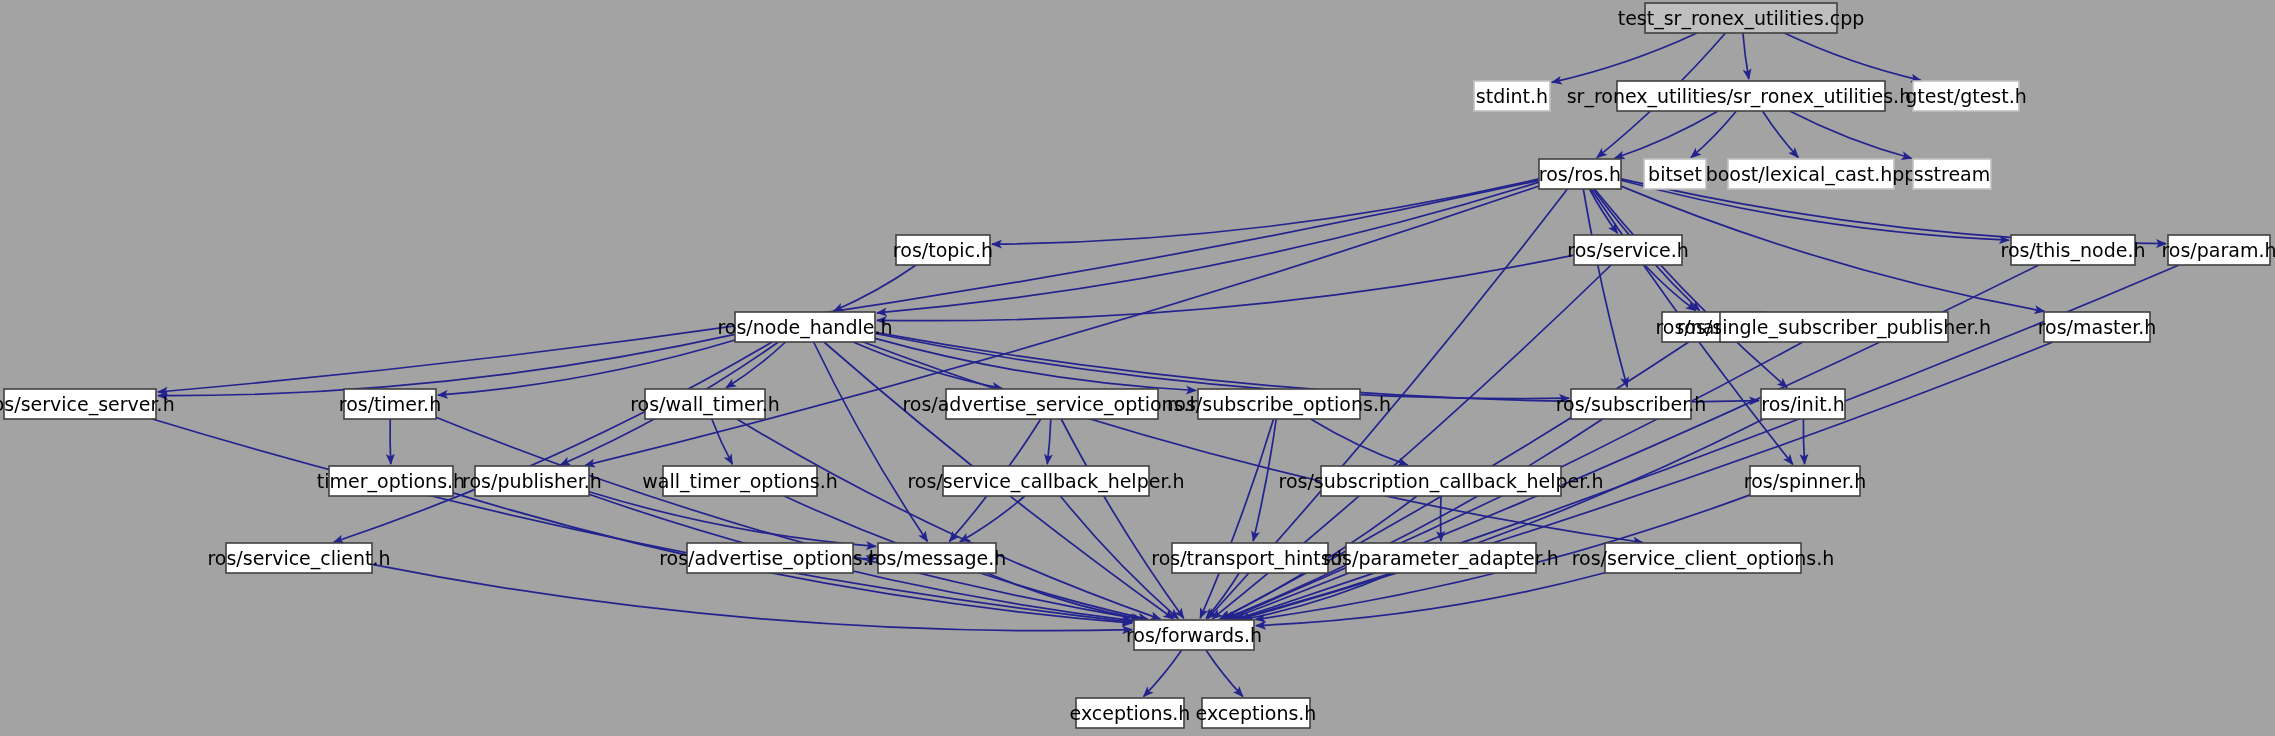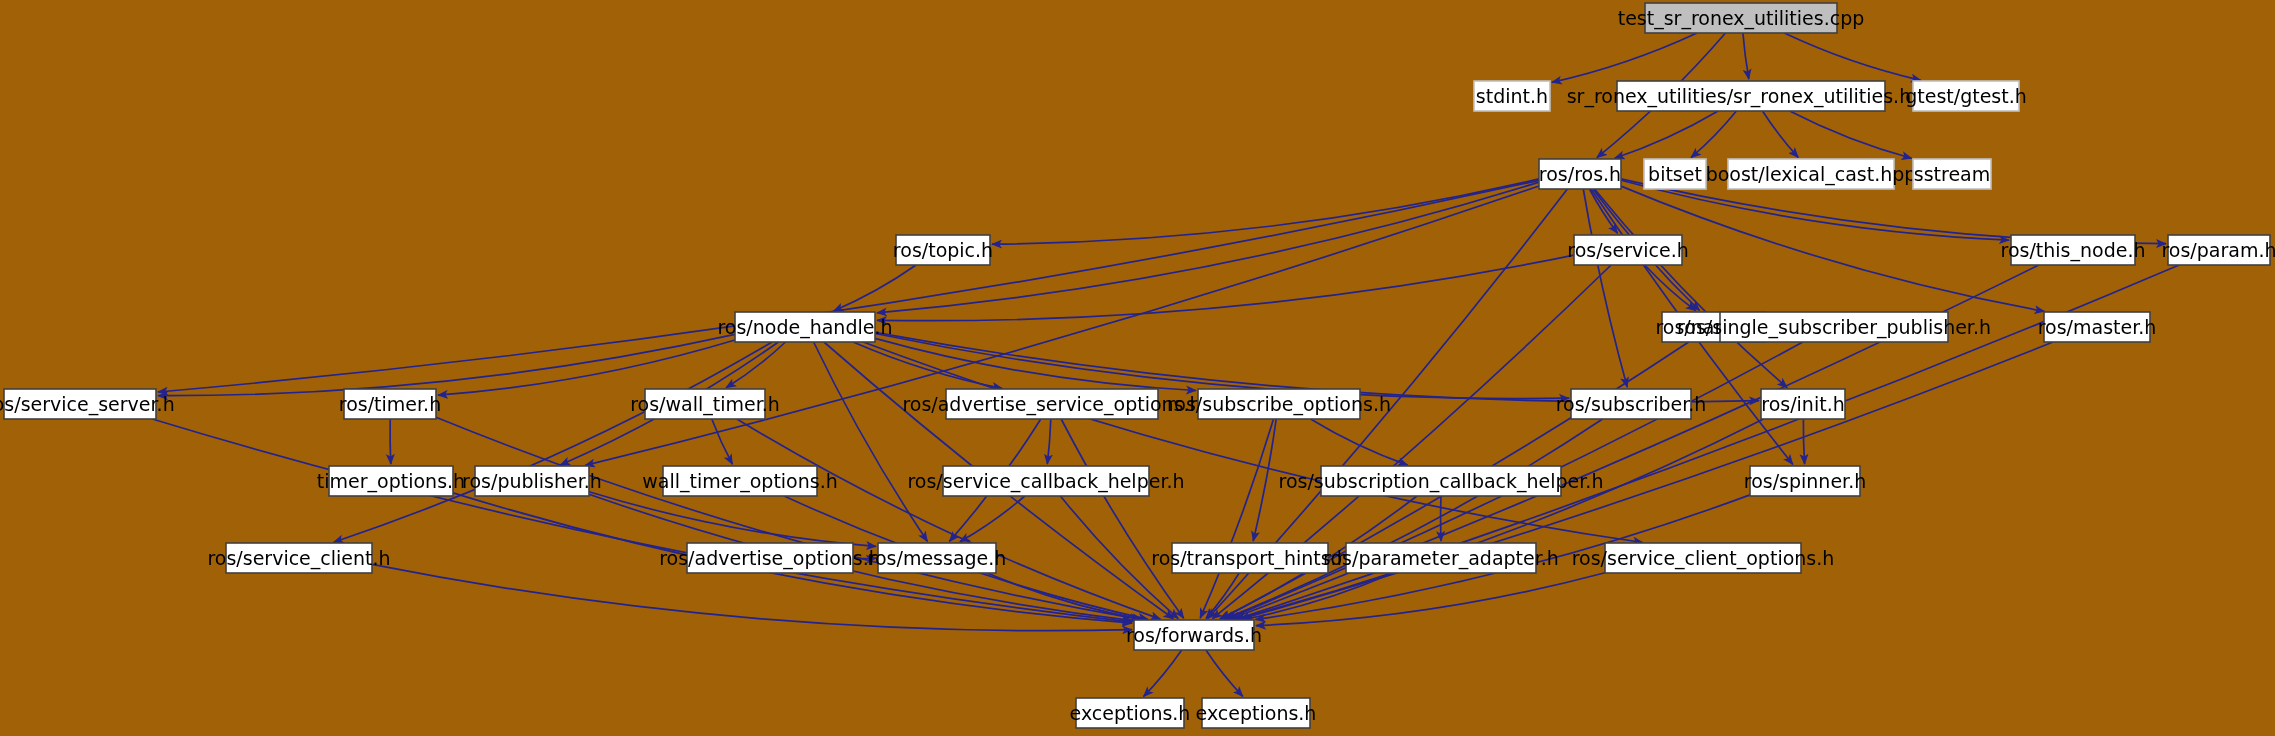--- a/index.html
+++ b/index.html
@@ -1,16 +1,16 @@
 <!DOCTYPE html>
 <html><head>
 <meta charset="utf-8">
 <style>
   html,body{margin:0;padding:0;background:#ffffff;}
-  #stage{position:relative;width:2275px;height:736px;background:#a16207;
+  #stage{position:relative;width:2275px;height:736px;background:#a3a3a3;
          font-family:"DejaVu Sans","Liberation Sans",sans-serif;overflow:hidden;}
   svg{position:absolute;left:0;top:0;width:2275px;height:736px;}
   .node-label{font-size:19px;fill:#000000;text-anchor:middle;dominant-baseline:middle;
               font-family:"DejaVu Sans","Liberation Sans",sans-serif;}
   .nbox{fill:#ffffff;stroke:#404040;stroke-width:1.6;}
   .nbox.root{fill:#bfbfbf;stroke:#404040;stroke-width:1.6;}
   .nbox.ext{fill:#ffffff;stroke:#c0c0c0;stroke-width:1.6;}
   .edge{fill:none;stroke:#23238e;stroke-width:1.7;}
   .arrowfill{fill:#23238e;}
 </style>

